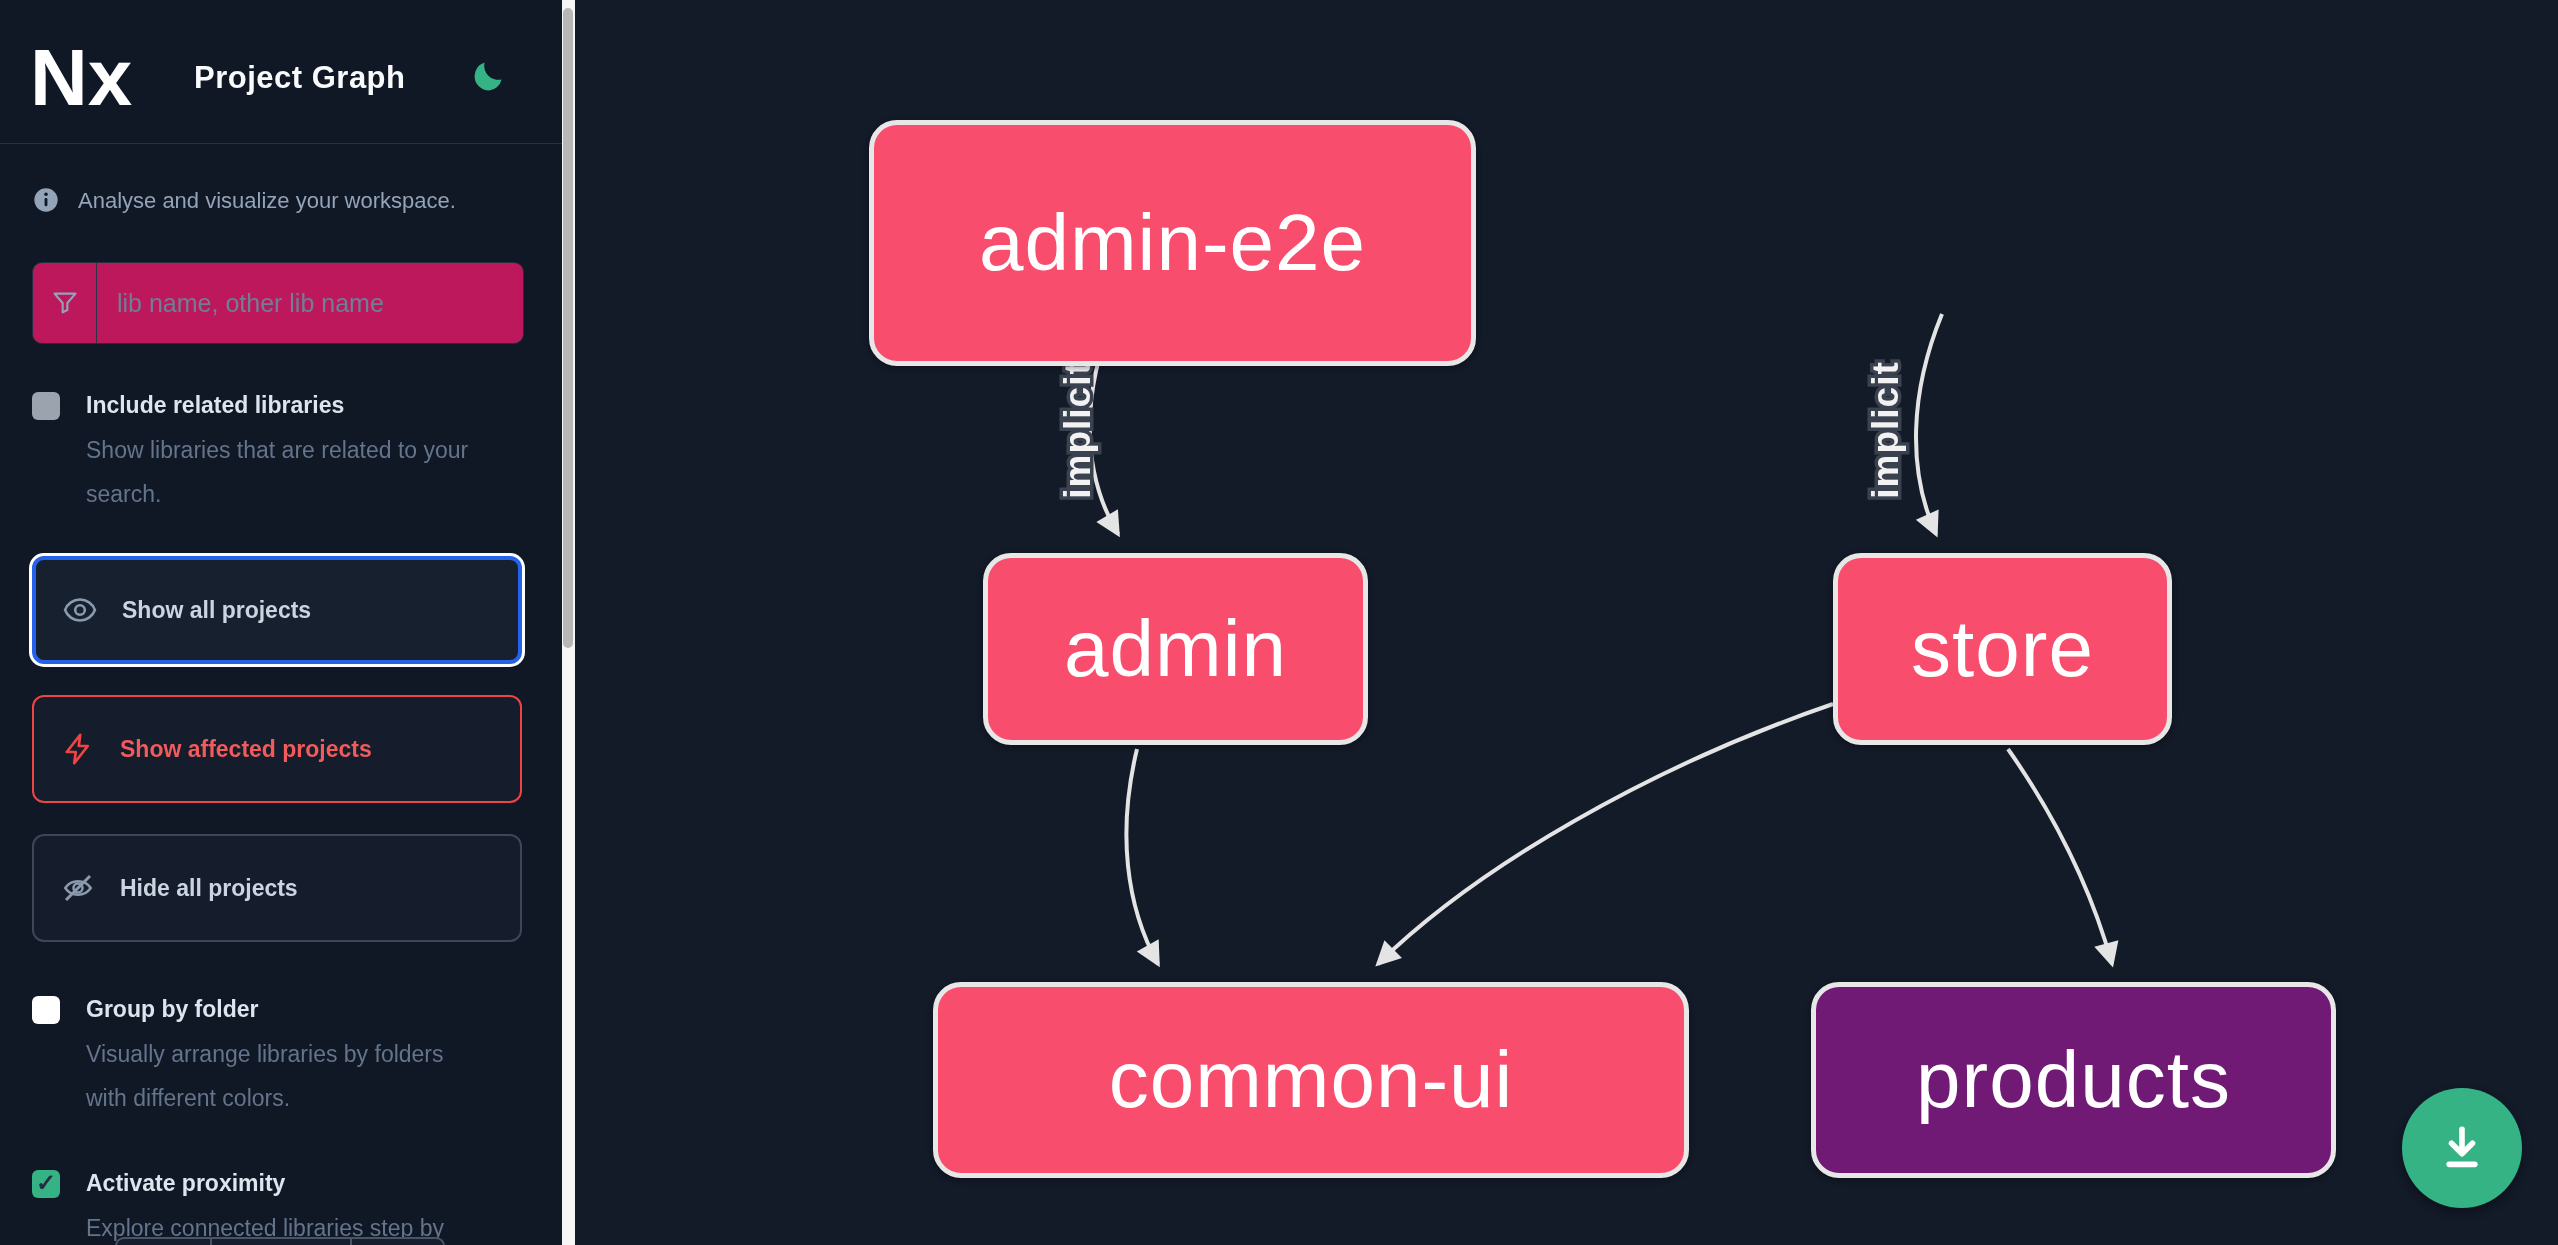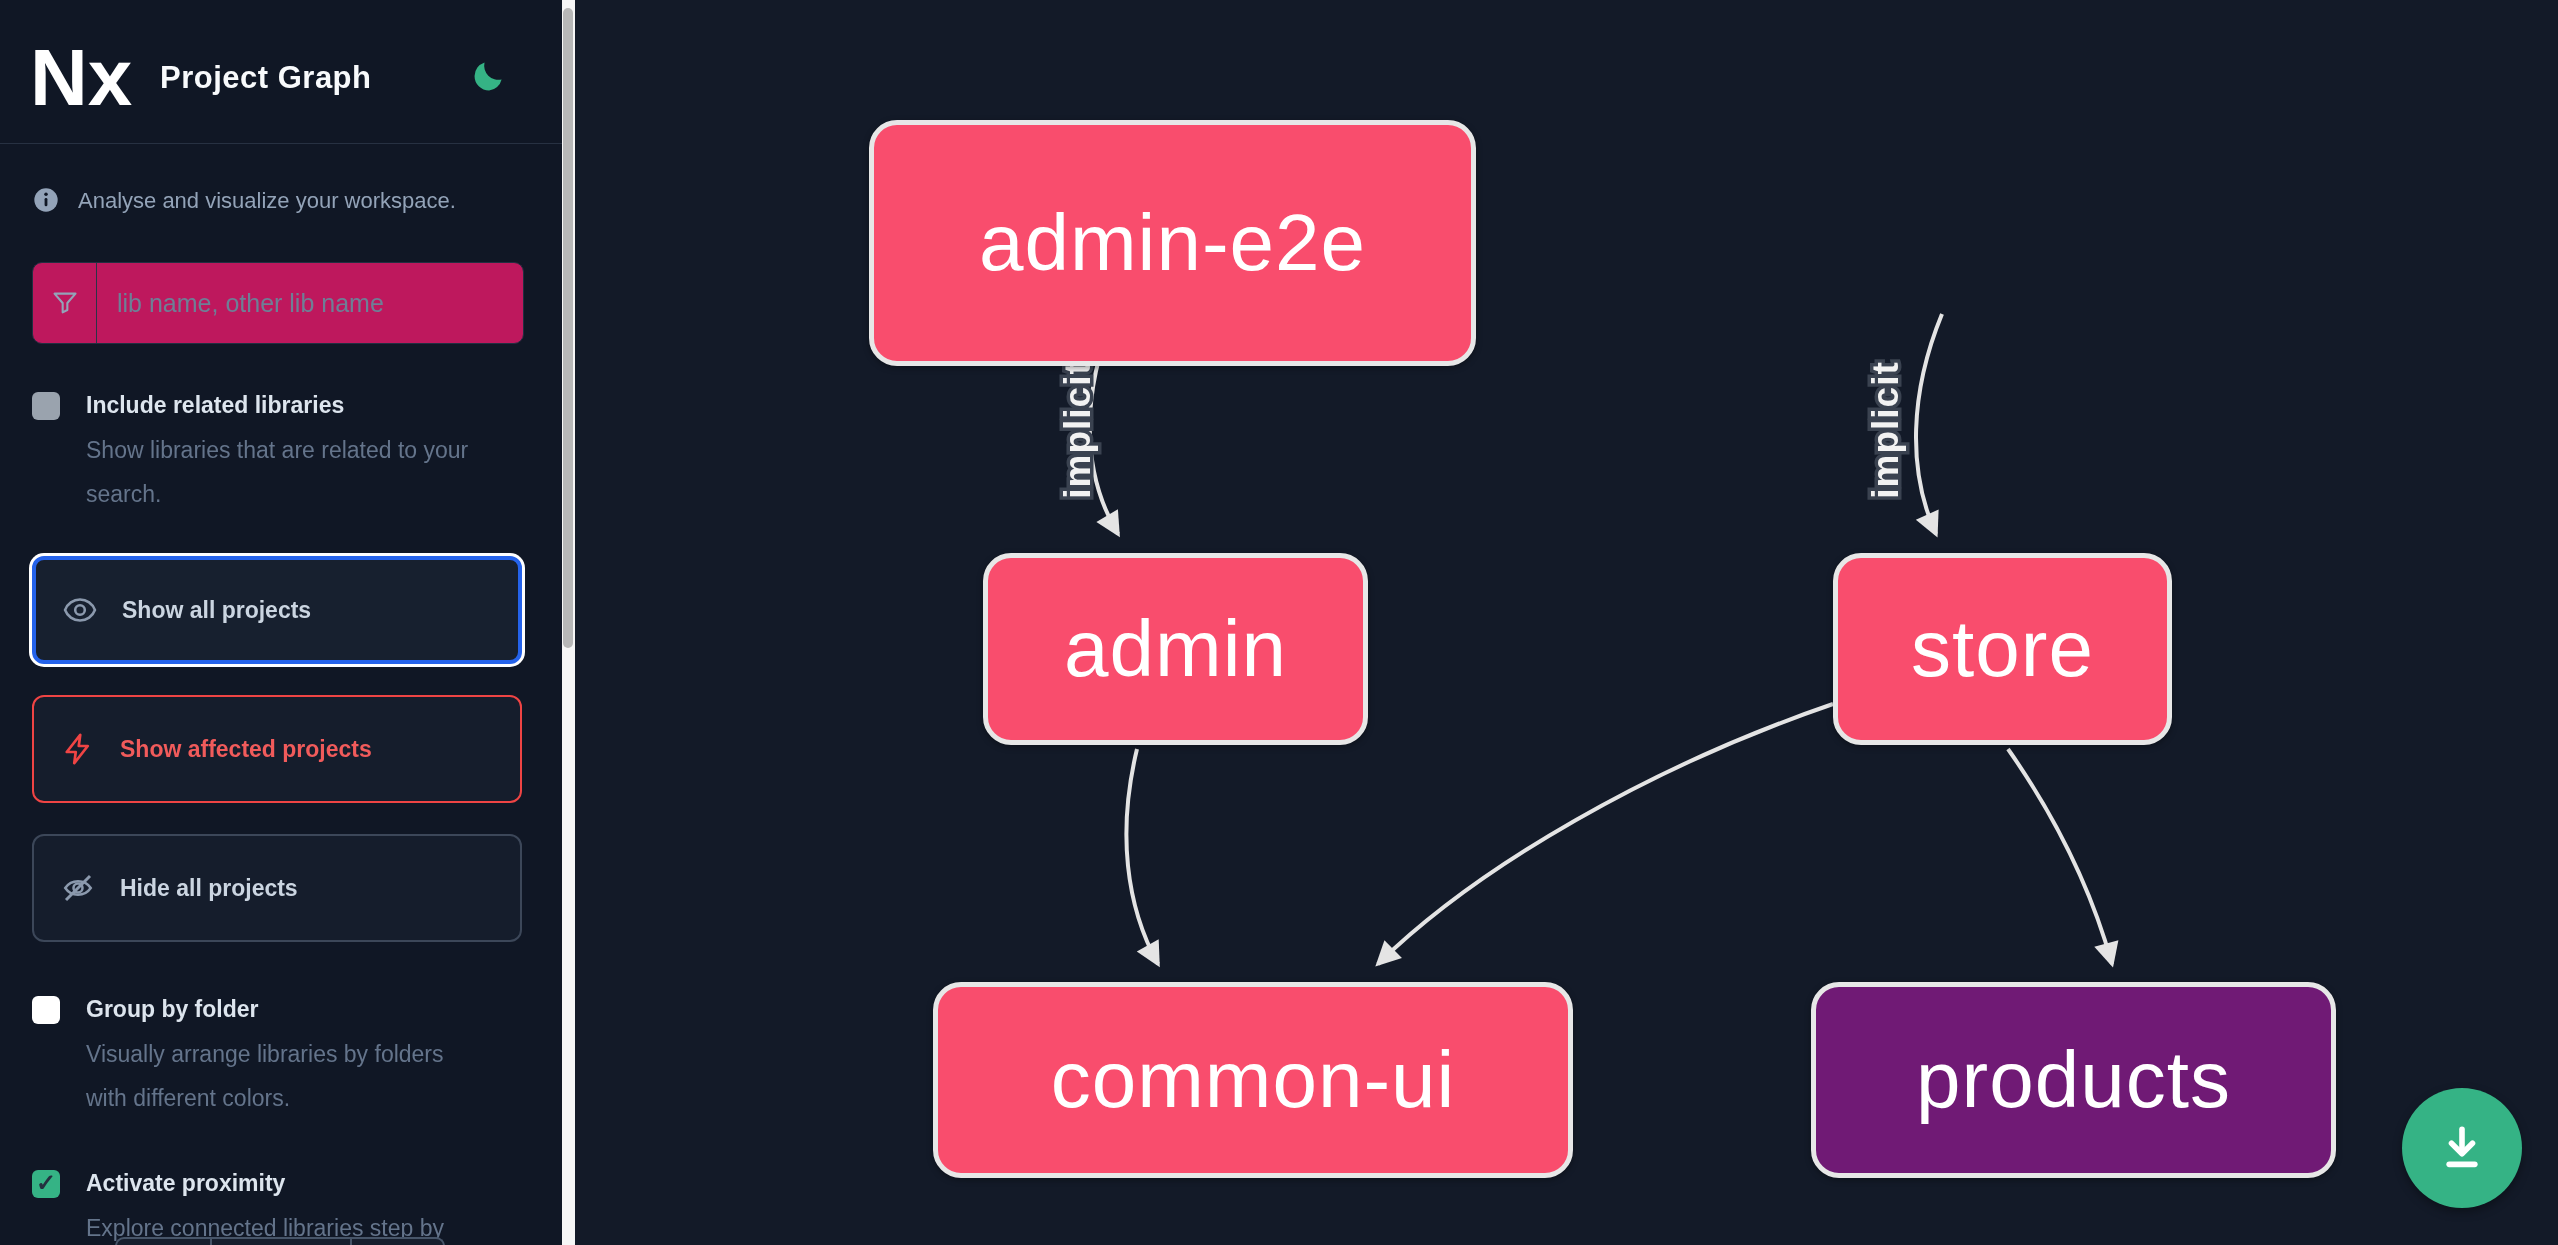--- a/index.html
+++ b/index.html
@@ -16,21 +16,21 @@
     position: absolute; left: 0; top: 0; width: 562px; height: 1245px;
     background: #101725; z-index: 5; overflow: hidden;
   }
   .sb-header {
     height: 144px; display: flex; align-items: center;
     padding: 12px 52px 0 30px; border-bottom: 1px solid #273142;
   }
   .logo-svg { width: 106px; height: 78px; flex: 0 0 auto; }
   .app-title {
     font-size: 31px; font-weight: 700; color: #f8fafc;
-    margin-left: 24px; letter-spacing: 0.5px; flex: 1 1 auto;
+    margin-left: 58px; letter-spacing: 0.5px; flex: 1 1 auto;
   }
   .theme-btn { background: none; border: none; cursor: pointer; width: 44px; height: 44px; }
   .moon-svg { width: 38px; height: 38px; }
 
   .sb-body { padding: 0 36px 0 32px; }
 
   .tagline { display: flex; align-items: flex-end; margin-top: 42px; }
   .info-icon-svg { width: 28px; height: 28px; flex: 0 0 auto; }
   .tagline p { margin-left: 18px; font-size: 22px; color: #93a3b8; }
 
@@ -123,21 +123,21 @@
     display: flex; align-items: center; justify-content: center;
     color: #ffffff; font-size: 80px; letter-spacing: 1px; cursor: pointer;
     box-shadow: 0 2px 6px rgba(0,0,0,0.35);
   }
   .node-pink { background: #f94d6d; }
   .node-gray { background: #701a75; align-items: center; }
   .n-admin-e2e { left: 294px;  top: 120px; width: 607px; height: 246px; }
   .n-store-e2e { left: 1141px; top: 120px; width: 564px; height: 190px; }
   .n-admin     { left: 408px;  top: 553px; width: 385px; height: 192px; }
   .n-store     { left: 1258px; top: 553px; width: 339px; height: 192px; }
-  .n-common-ui { left: 358px;  top: 982px; width: 640px; height: 196px; }
+  .n-common-ui { left: 358px;  top: 982px; width: 756px; height: 196px; }
   .n-products  { left: 1236px; top: 982px; width: 525px; height: 196px; }
 
   .fab {
     position: absolute; left: 1827px; top: 1088px; width: 120px; height: 120px;
     border-radius: 50%; background: #35b385; border: none; cursor: pointer;
     display: flex; align-items: center; justify-content: center;
     box-shadow: 0 4px 10px rgba(0,0,0,0.35);
   }
   .fab svg { width: 56px; height: 56px; }
 

